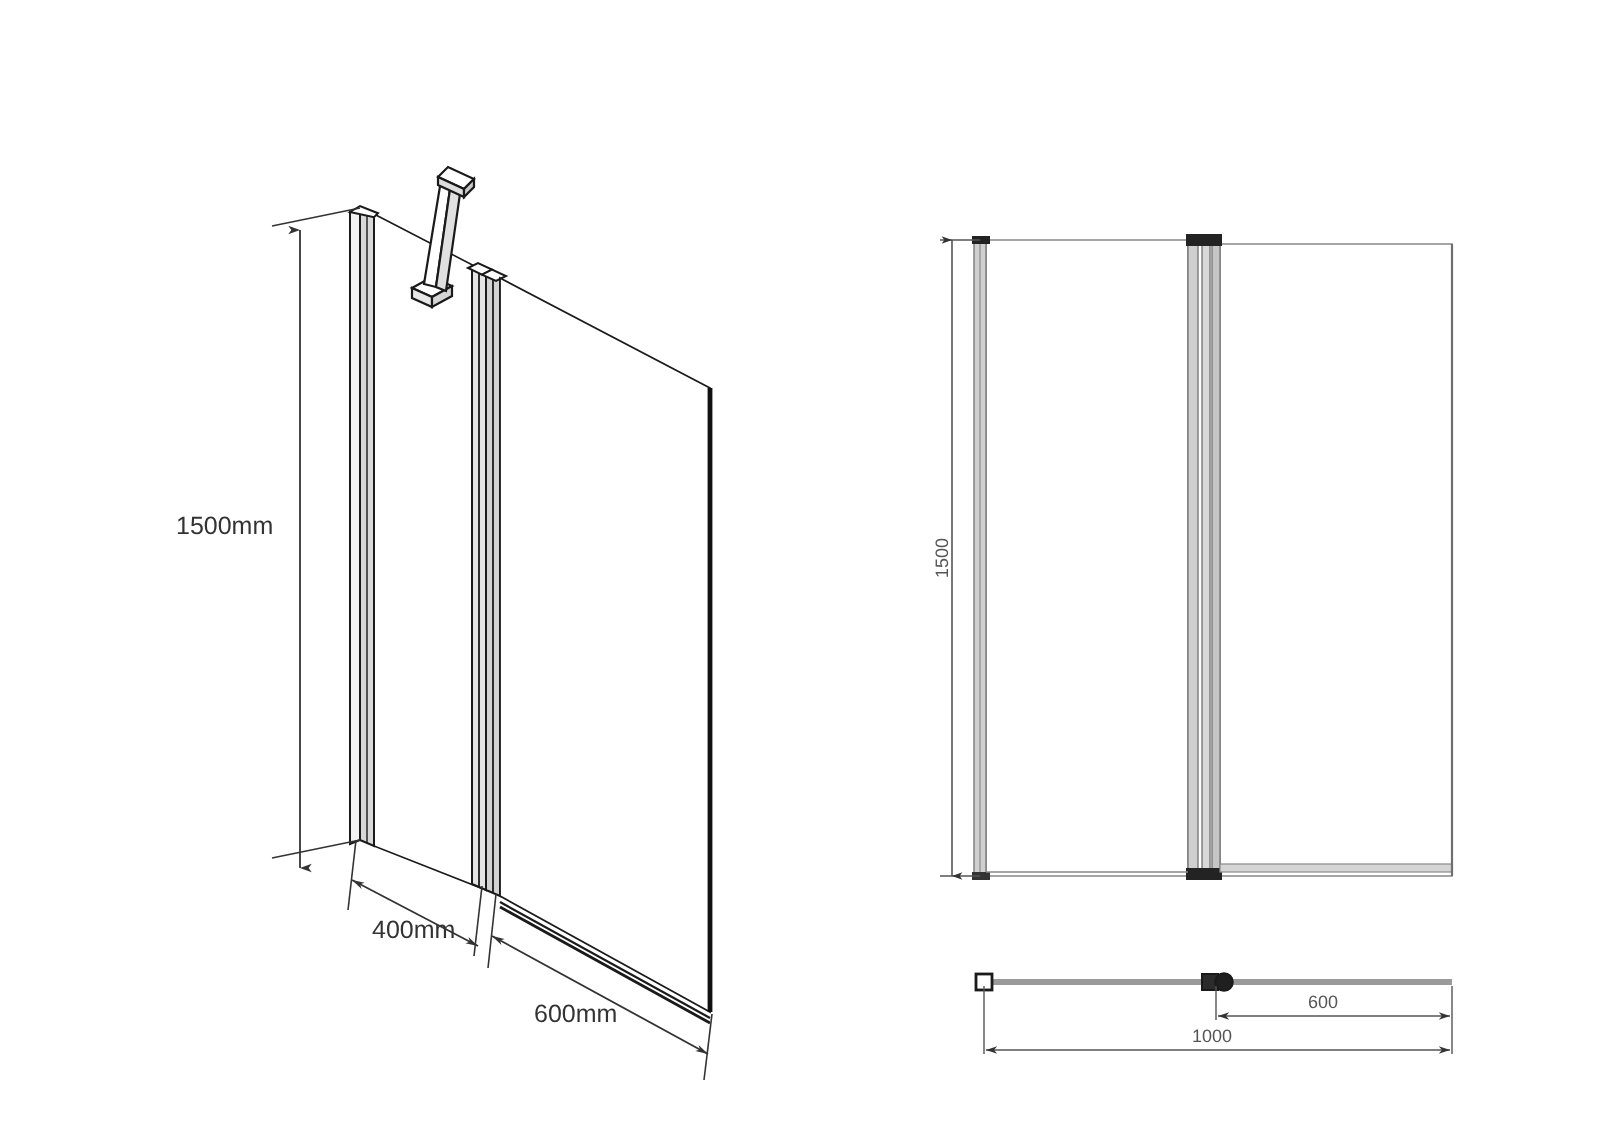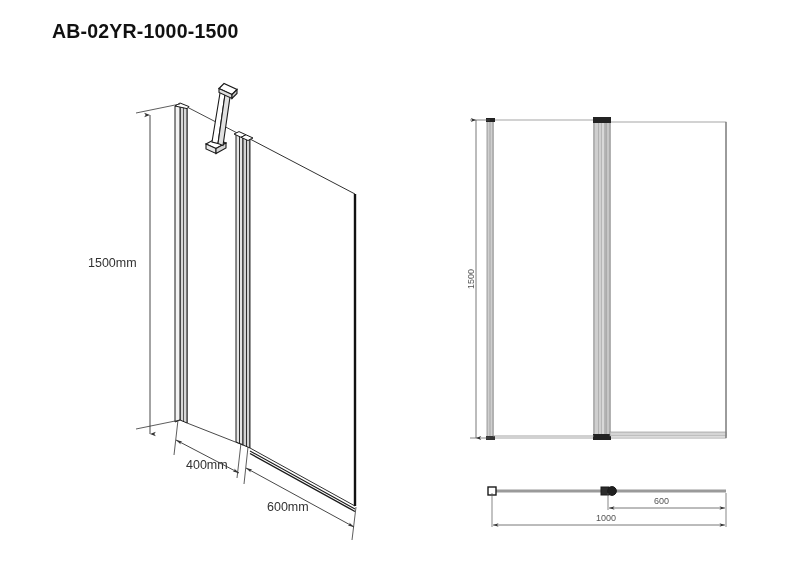--- a/index.html
+++ b/index.html
@@ -49,21 +49,20 @@
   .dimtext-sm {
     font-size: 9px;
     fill: #555555;
   }
 </style>
 </head>
 <body>
 
 <div id="page">
 
-  <div id="title">AB-02YR-1000-1500</div>
 
   <svg class="drawing" viewBox="0 0 800 563">
 
     <defs>
       <marker id="arrDown" markerWidth="8" markerHeight="8" refX="3" refY="7" orient="auto">
         <path d="M3,7 L0.6,0.5 L3,2.2 L5.4,0.5 Z" fill="#333333"></path>
       </marker>
       <marker id="arrUp" markerWidth="8" markerHeight="8" refX="3" refY="1" orient="auto">
         <path d="M3,1 L0.6,7.5 L3,5.8 L5.4,7.5 Z" fill="#333333"></path>
       </marker>

